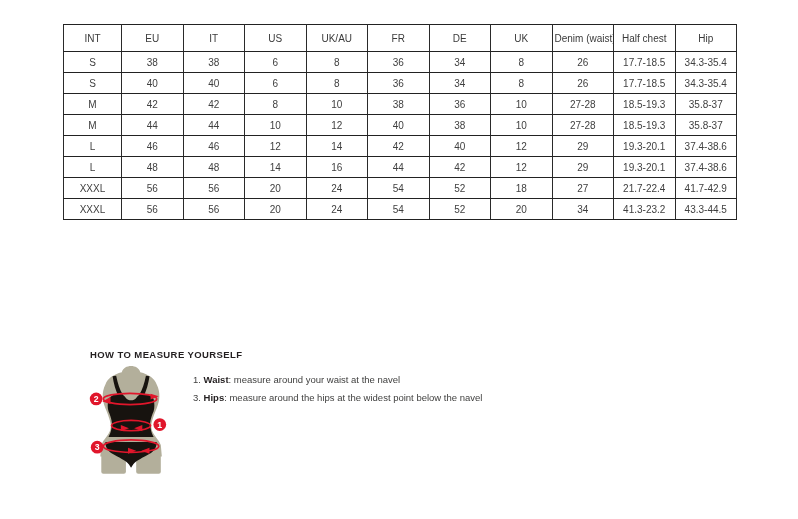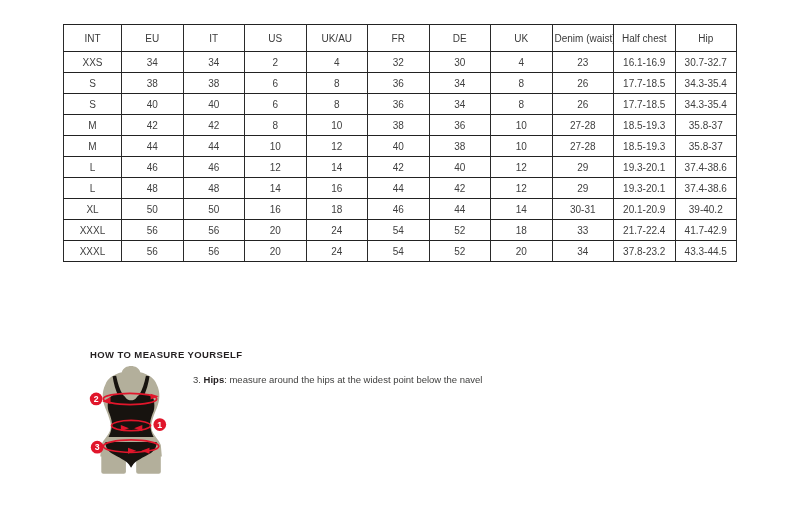--- a/index.html
+++ b/index.html
@@ -88,33 +88,20 @@
             <th>FR</th>
             <th>DE</th>
             <th>UK</th>
             <th>Denim (waist)</th>
             <th>Half chest</th>
             <th>Hip</th>
           </tr>
         </thead>
         <tbody>
           <tr>
-            <td>XXS</td>
-            <td>34</td>
-            <td>34</td>
-            <td>2</td>
-            <td>4</td>
-            <td>32</td>
-            <td>30</td>
-            <td>4</td>
-            <td>23</td>
-            <td>16.1-16.9</td>
-            <td>30.7-32.7</td>
-          </tr>
-          <tr>
             <td>S</td>
             <td>38</td>
             <td>38</td>
             <td>6</td>
             <td>8</td>
             <td>36</td>
             <td>34</td>
             <td>8</td>
             <td>26</td>
             <td>17.7-18.5</td>
@@ -179,56 +166,43 @@
             <td>14</td>
             <td>16</td>
             <td>44</td>
             <td>42</td>
             <td>12</td>
             <td>29</td>
             <td>19.3-20.1</td>
             <td>37.4-38.6</td>
           </tr>
           <tr>
-            <td>XL</td>
-            <td>50</td>
-            <td>50</td>
-            <td>16</td>
-            <td>18</td>
-            <td>46</td>
-            <td>44</td>
-            <td>14</td>
-            <td>30-31</td>
-            <td>20.1-20.9</td>
-            <td>39-40.2</td>
-          </tr>
-          <tr>
             <td>XXXL</td>
             <td>56</td>
             <td>56</td>
             <td>20</td>
             <td>24</td>
             <td>54</td>
             <td>52</td>
             <td>18</td>
-            <td>33</td>
+            <td>27</td>
             <td>21.7-22.4</td>
             <td>41.7-42.9</td>
           </tr>
           <tr>
             <td>XXXL</td>
             <td>56</td>
             <td>56</td>
             <td>20</td>
             <td>24</td>
             <td>54</td>
             <td>52</td>
             <td>20</td>
             <td>34</td>
-            <td>37.8-23.2</td>
+            <td>41.3-23.2</td>
             <td>43.3-44.5</td>
           </tr>
         </tbody>
       </table>
   </div>
 
   <div class="measure-section">
     <div class="measure-title">HOW TO MEASURE YOURSELF</div>
 
     <div class="measure-body">
@@ -280,20 +254,24 @@
           <g font-size="8.5" font-weight="bold" text-anchor="middle" fill="#ffffff">
             <text x="24" y="39">2</text>
             <text x="86" y="64">1</text>
             <text x="25" y="86">3</text>
           </g>
         </svg>
       </div>
 
       <ul class="steps">
         <li>
+          <span>1.</span>
+          <span class="step-label">Waist</span><span>: measure around your waist at the navel</span>
+        </li>
+        <li>
           <span>3.</span>
           <span class="step-label">Hips</span><span>: measure around the hips at the widest point below the navel</span>
         </li>
       </ul>
 
     </div>
   </div>
 </div>
 
 </body></html>

